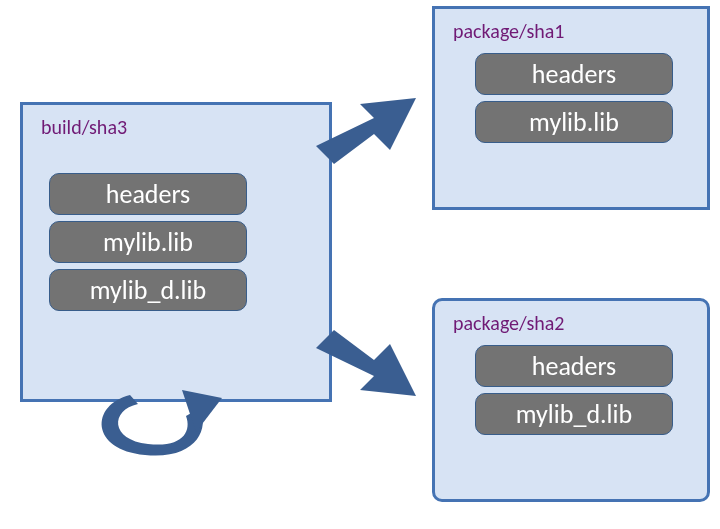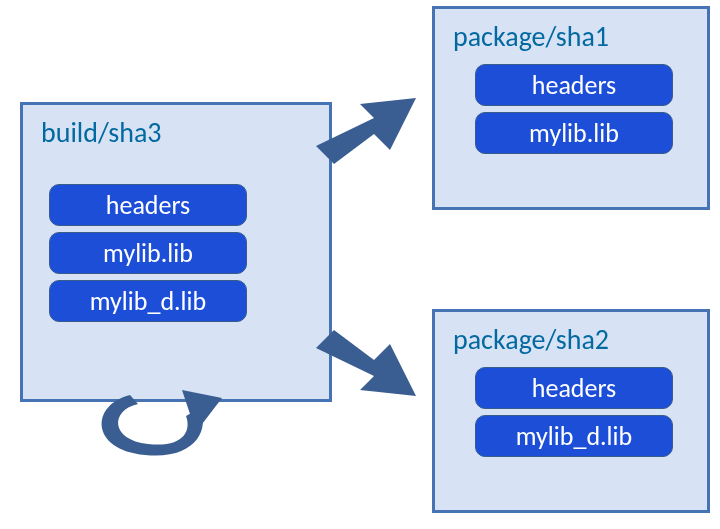--- a/index.html
+++ b/index.html
@@ -11,43 +11,43 @@
     background: #fff;
     position: relative;
   }
   .box {
     position: absolute;
     background: #d7e3f4;
     border: 3px solid #4573b3;
     box-sizing: border-box;
   }
   .box-title {
-    font-size: 28px;
-    color: #0369a1;
+    font-size: 20px;
+    color: #701a75;
     padding: 10px 18px 4px 18px;
   }
   .pill {
-    background: #1d4ed8;
+    background: #737373;
     border: 1px solid #385d8a;
     color: #fff;
     border-radius: 10px;
     font-size: 26px;
     text-align: center;
     padding: 4px 0;
     margin: 6px 20px;
   }
   
   #build-box { left: 20px; top: 102px; width: 312px; height: 300px; }
   #build-box .pills-wrap { margin-top: 30px; }
   #build-box .pill { width: 196px; margin-left: 26px; }
   
   #pkg1-box { left: 432px; top: 6px; width: 278px; height: 204px; }
   #pkg1-box .pill { width: 196px; margin-left: 40px; }
   
-  #pkg2-box { left: 432px; top: 309px; width: 278px; height: 204px; }
+  #pkg2-box { left: 432px; top: 298px; width: 278px; height: 204px; border-radius: 10px; }
   #pkg2-box .pill { width: 196px; margin-left: 40px; }
 
   .arrow {
     position: absolute;
     fill: #3a5e91;
   }
 </style>
 </head>
 <body>
 

